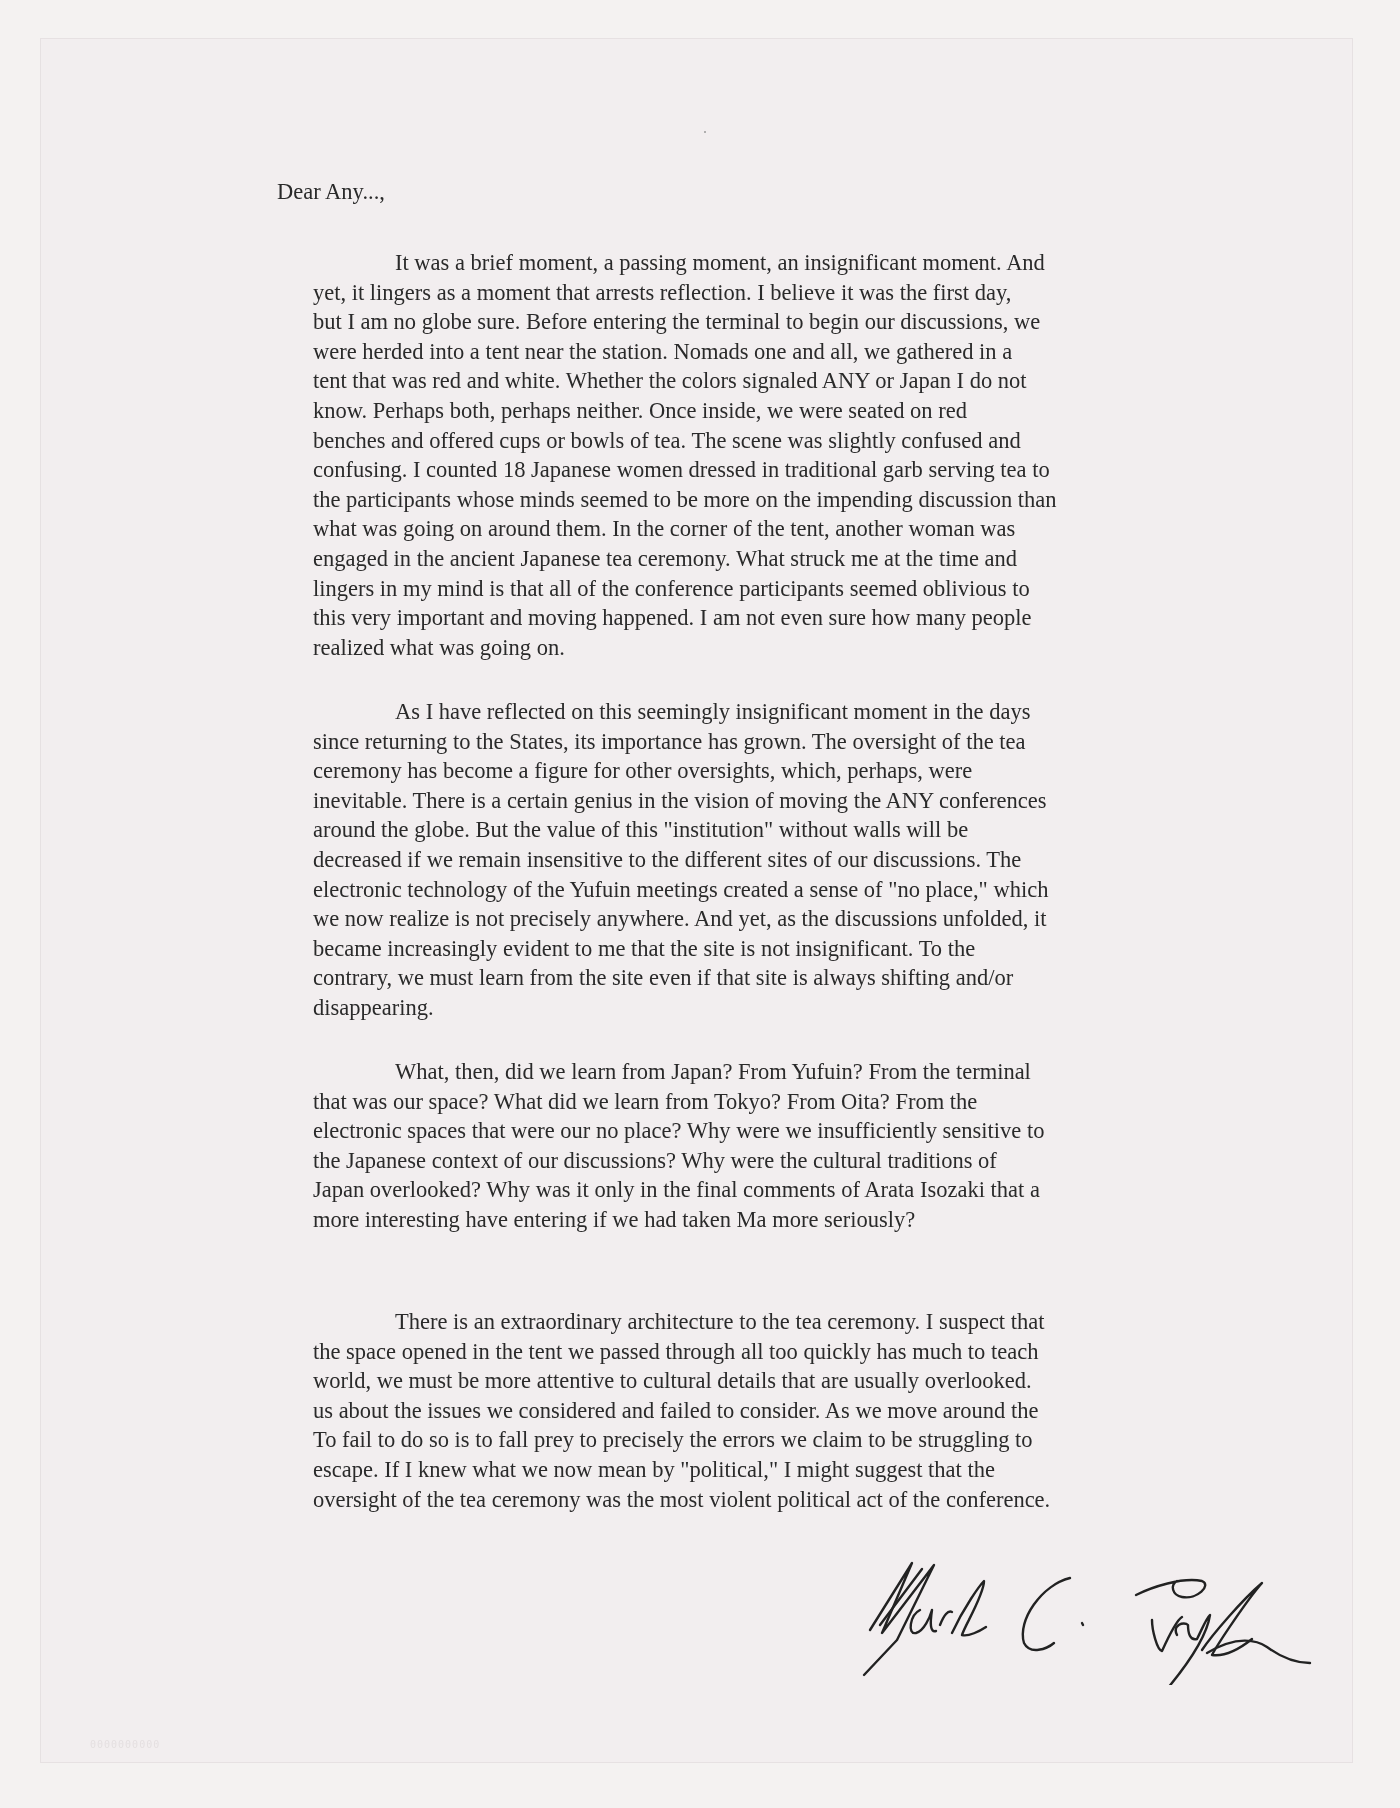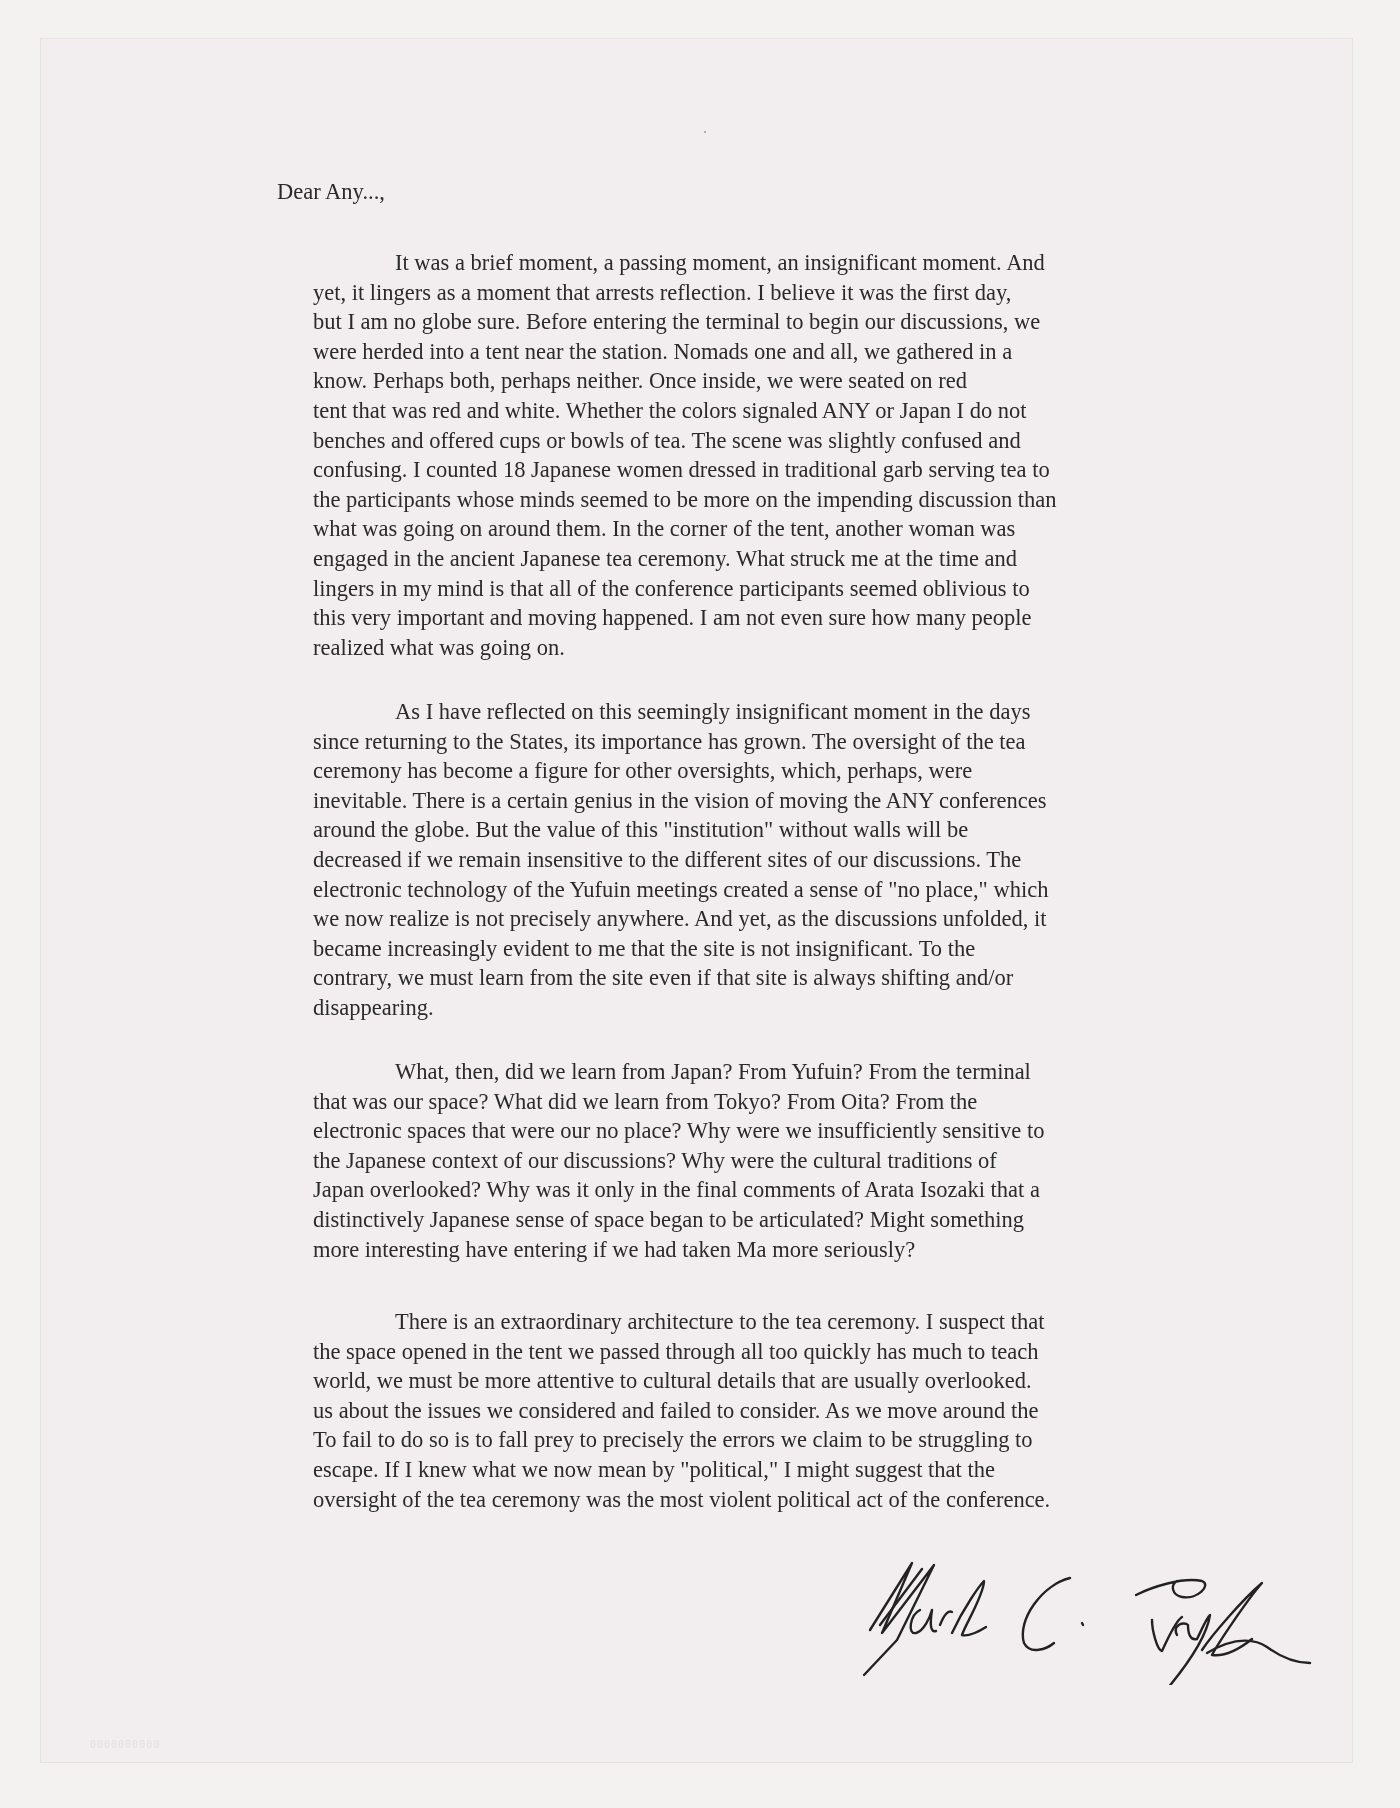--- a/index.html
+++ b/index.html
@@ -55,22 +55,22 @@
 <div class="paper"></div>
 
 <div class="letter">
   <div class="salutation">Dear Any...,</div>
 
   <div class="para" style="top:248px">
     <span class="line indent">It was a brief moment, a passing moment, an insignificant moment.  And</span>
     <span class="line">yet, it lingers as a moment that arrests reflection.  I believe it was the first day,</span>
     <span class="line">but I am no globe sure.  Before entering the terminal to begin our discussions, we</span>
     <span class="line">were herded into a tent near the station.  Nomads one and all, we gathered in a</span>
+    <span class="line">tent that was red and white.  Whether the colors signaled ANY or Japan I do not</span>
     <span class="line">know.  Perhaps both, perhaps neither.  Once inside, we were seated on red</span>
-    <span class="line">tent that was red and white.  Whether the colors signaled ANY or Japan I do not</span>
     <span class="line">benches and offered cups or bowls of tea.  The scene was slightly confused and</span>
     <span class="line">confusing.  I counted 18 Japanese women dressed in traditional garb serving tea to</span>
     <span class="line">the participants whose minds seemed to be more on the impending discussion than</span>
     <span class="line">what was going on around them.  In the corner of the tent, another woman was</span>
     <span class="line">engaged in the ancient Japanese tea ceremony.  What struck me at the time and</span>
     <span class="line">lingers in my mind is that all of the conference participants seemed oblivious to</span>
     <span class="line">this very important and moving happened.  I am not even sure how many people</span>
     <span class="line">realized what was going on.</span>
   </div>
 
@@ -87,21 +87,20 @@
     <span class="line">contrary, we must learn from the site even if that site is always shifting and/or</span>
     <span class="line">disappearing.</span>
   </div>
 
   <div class="para" style="top:1057px">
     <span class="line indent">What, then, did we learn from Japan?  From Yufuin?  From the terminal</span>
     <span class="line">that was our space?  What did we learn from Tokyo?  From Oita?  From the</span>
     <span class="line">electronic spaces that were our no place?  Why were we insufficiently sensitive to</span>
     <span class="line">the Japanese context of our discussions?  Why were the cultural traditions of</span>
     <span class="line">Japan overlooked?  Why was it only in the final comments of Arata Isozaki that a</span>
-    <span class="line">distinctively Japanese sense of space began to be articulated?  Might something</span>
     <span class="line">more interesting have entering if we had taken Ma more seriously?</span>
   </div>
 
   <div class="para" style="top:1307px">
     <span class="line indent">There is an extraordinary architecture to the tea ceremony.  I suspect that</span>
     <span class="line">the space opened in the tent we passed through all too quickly has much to teach</span>
     <span class="line">world, we must be more attentive to cultural details that are usually overlooked.</span>
     <span class="line">us about the issues we considered and failed to consider.  As we move around the</span>
     <span class="line">To fail to do so is to fall prey to precisely the errors we claim to be struggling to</span>
     <span class="line">escape.  If I knew what we now mean by "political," I might suggest that the</span>

